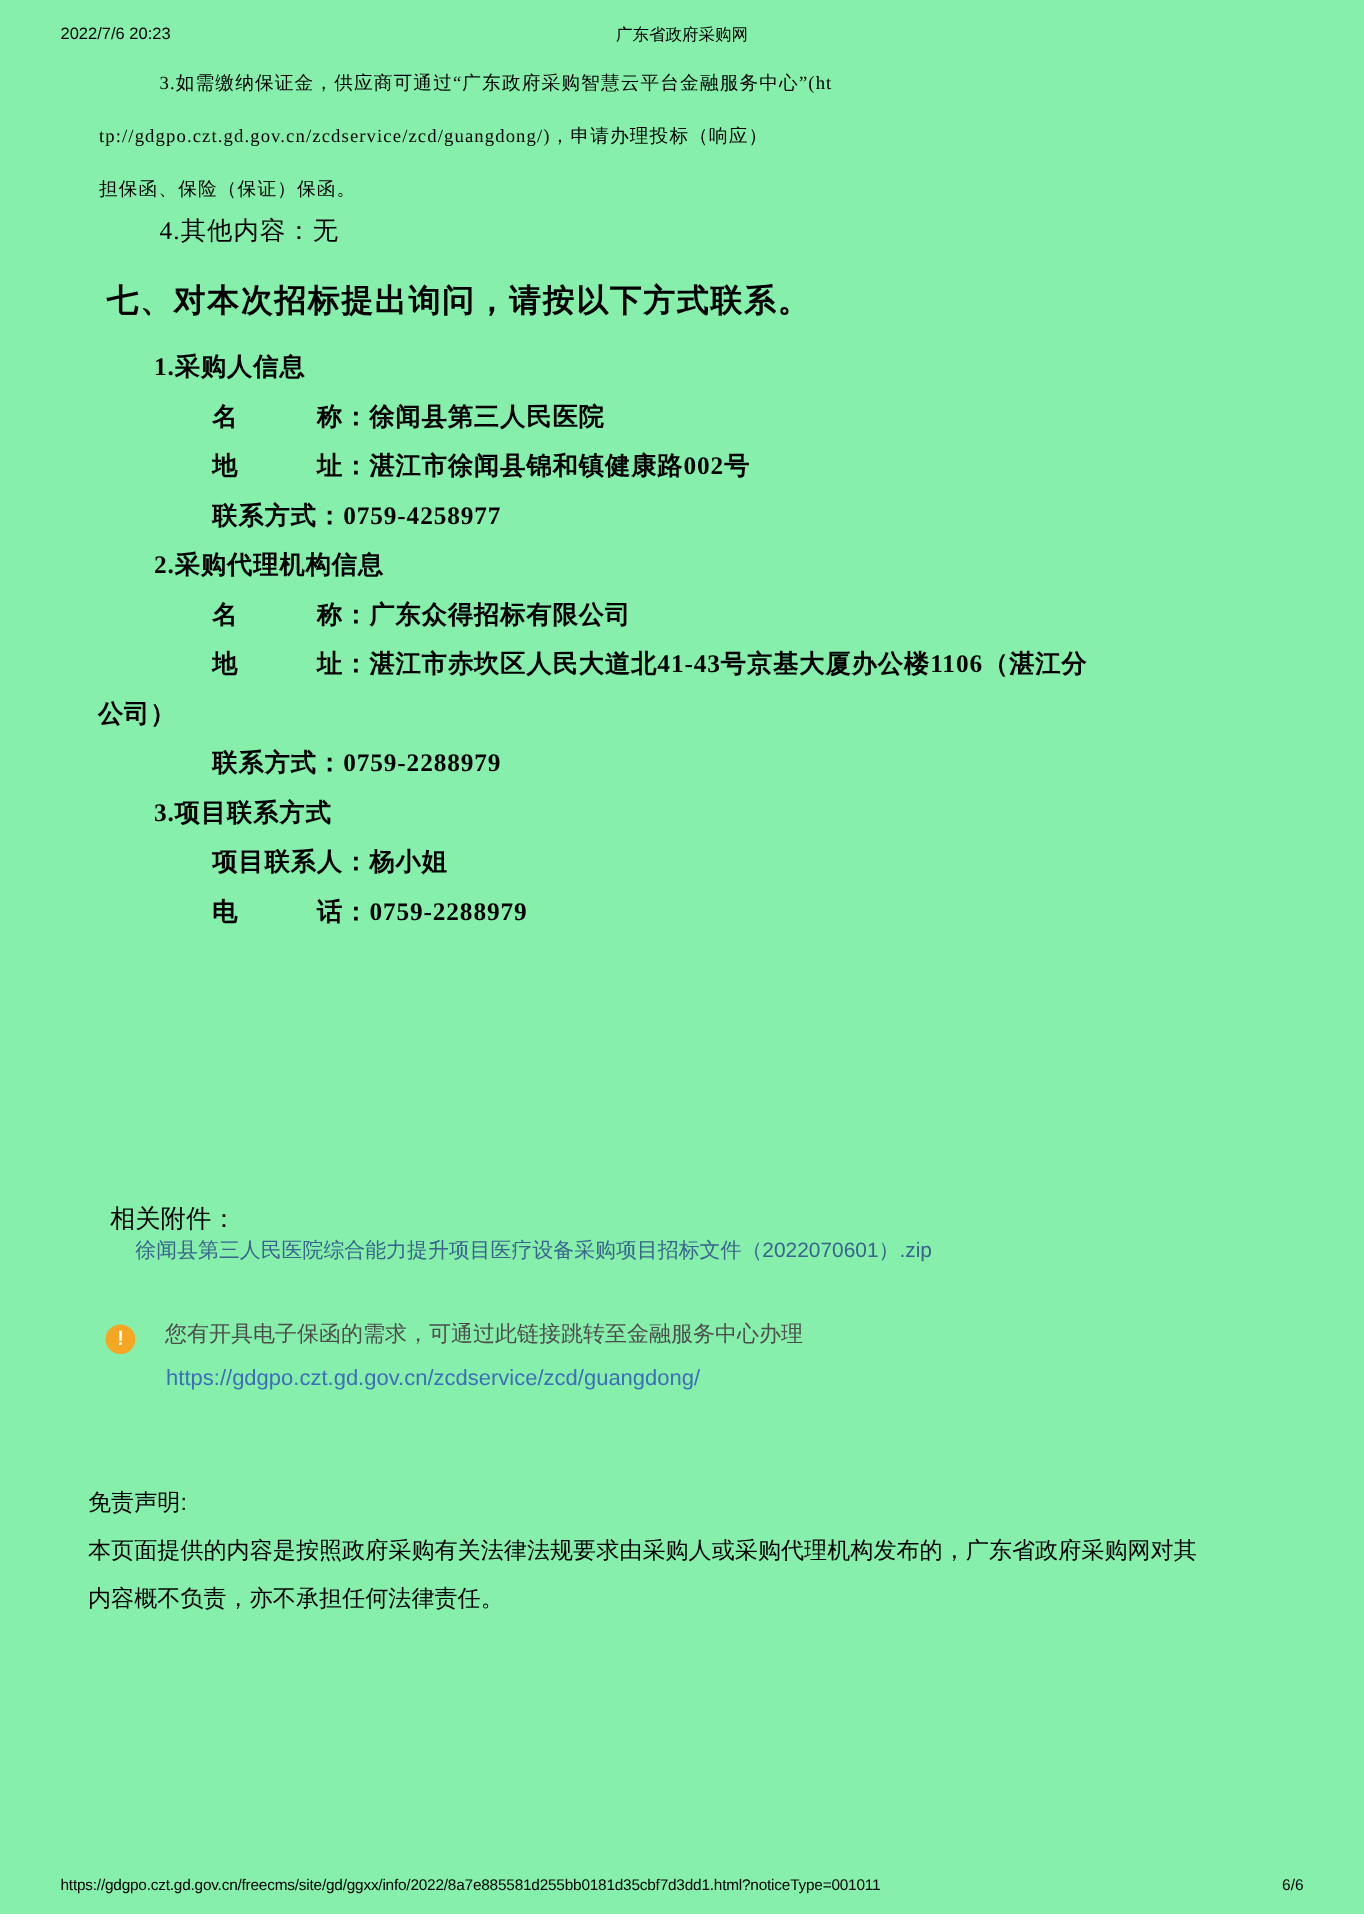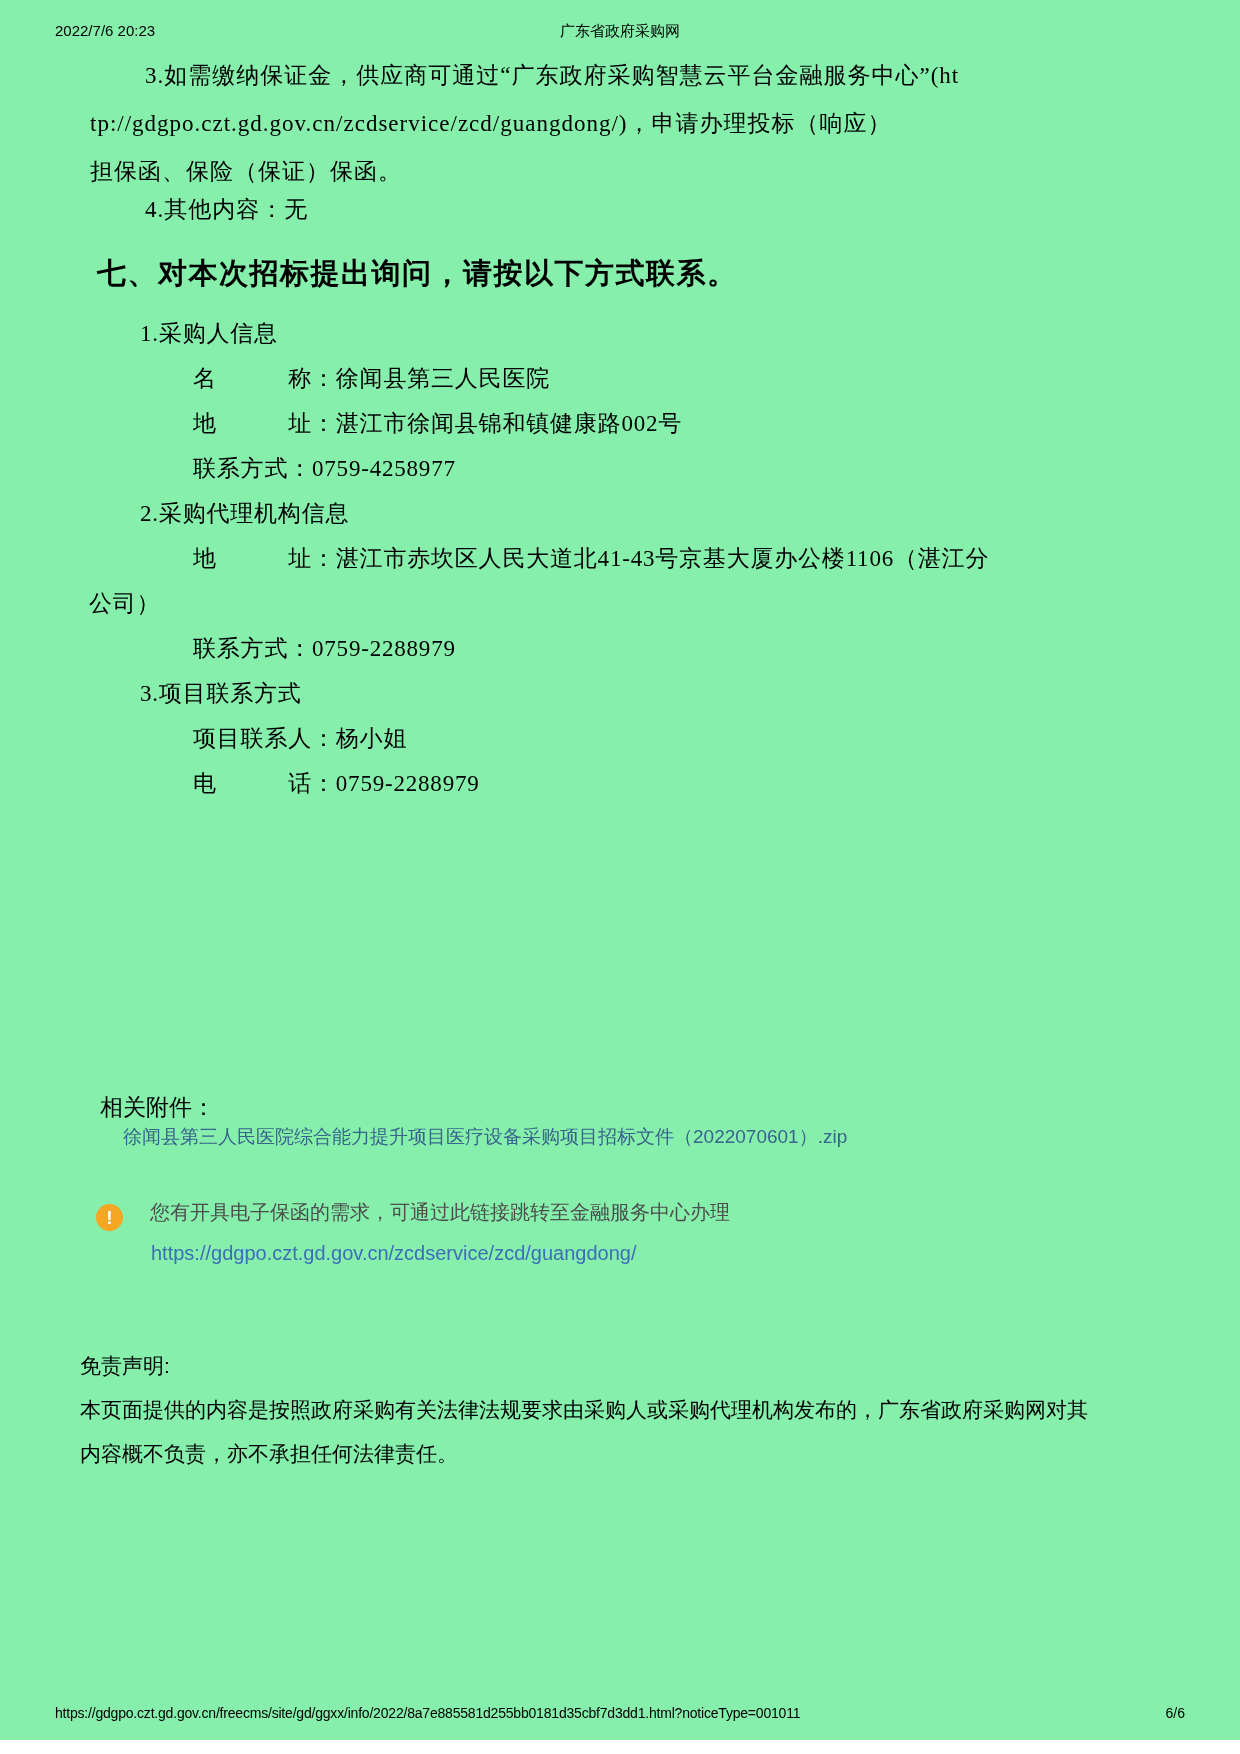--- a/index.html
+++ b/index.html
@@ -23,34 +23,34 @@
   .print-footer {
     position: absolute; top: 1705px; left: 55px; right: 55px;
     font-size: 14px; color: #000;
   }
   .print-footer .url { position: absolute; left: 0; top: 0; white-space: nowrap; letter-spacing: -0.2px; }
   .print-footer .pg { position: absolute; right: 0; top: 0; white-space: nowrap; }
   
   .serif { font-family: "Liberation Serif", "DejaVu Serif", serif; }
   .para3 {
     position: absolute; left: 90px; top: 52px;
-    font-size: 23px; line-height: 48px; letter-spacing: 1px; white-space: nowrap;
+    font-size: 17px; line-height: 48px; letter-spacing: 1px; white-space: nowrap;
   }
   .para3 .ln:first-child { padding-left: 55px; }
   .para4 {
     position: absolute; left: 145px; top: 194px;
     font-size: 23px; letter-spacing: 1px; white-space: nowrap;
   }
   .sec-heading {
     position: absolute; left: 97px; top: 254px;
     font-size: 29px; font-weight: bold; letter-spacing: 1.5px; white-space: nowrap; text-align: center;
   }
   .contacts {
     position: absolute; left: 89px; top: 318px;
-    font-size: 23px; letter-spacing: 0.8px;
+    font-size: 23px; letter-spacing: 0.8px; font-weight: bold;
   }
   .cl { height: 45px; white-space: nowrap; }
   .ind-num { padding-left: 51px; }
   .ind-field { padding-left: 104px; }
   .signature {
     position: absolute; right: 225px; top: 852px;
     text-align: right; font-size: 23px; letter-spacing: 1px;
   }
   .signature div { height: 45px; white-space: nowrap; }
   
@@ -104,20 +104,21 @@
   <div class="para4 serif">4.其他内容：无</div>
 
   <div class="sec-heading serif">七、对本次招标提出询问，请按以下方式联系。</div>
 
   <div class="contacts serif">
     <div class="cl ind-num">1.采购人信息</div>
     <div class="cl ind-field">名　　　称：徐闻县第三人民医院</div>
     <div class="cl ind-field">地　　　址：湛江市徐闻县锦和镇健康路002号</div>
     <div class="cl ind-field">联系方式：0759-4258977</div>
     <div class="cl ind-num">2.采购代理机构信息</div>
+    <div class="cl ind-field">名　　　称：广东众得招标有限公司</div>
     <div class="cl ind-field">地　　　址：湛江市赤坎区人民大道北41-43号京基大厦办公楼1106（湛江分</div>
     <div class="cl">公司）</div>
     <div class="cl ind-field">联系方式：0759-2288979</div>
     <div class="cl ind-num">3.项目联系方式</div>
     <div class="cl ind-field">项目联系人：杨小姐</div>
     <div class="cl ind-field">电　　　话：0759-2288979</div>
   </div>
 
 
   <div class="attach-label">相关附件：</div>

